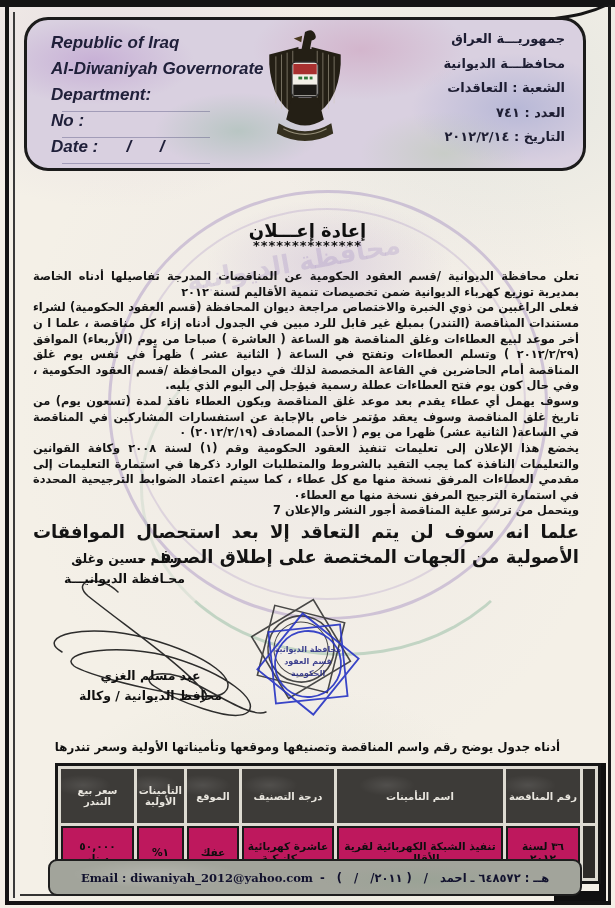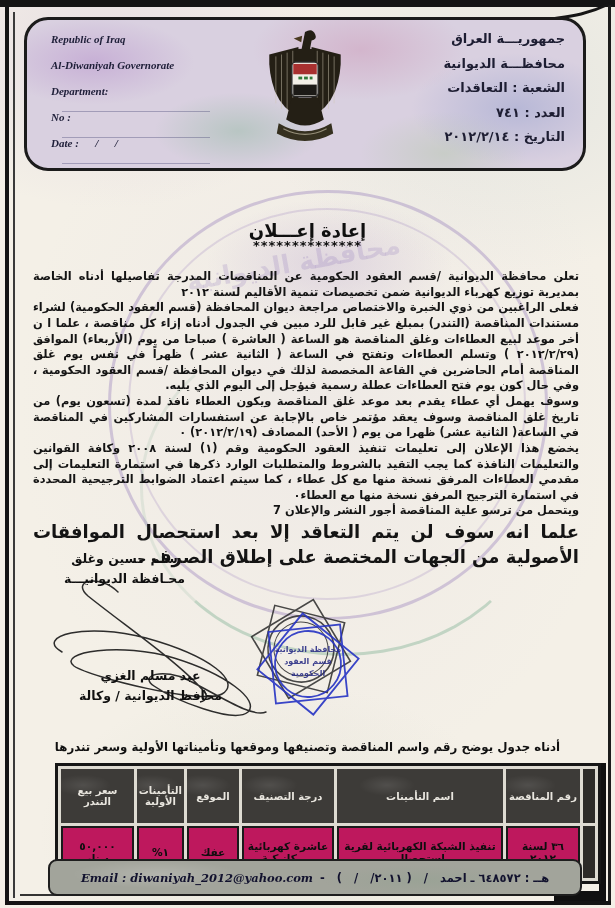--- a/index.html
+++ b/index.html
@@ -28,22 +28,22 @@
     position:absolute;left:24px;top:17px;width:556px;height:148px;
     border:3px solid #1b1b1b;border-radius:24px;
     background:
       radial-gradient(ellipse 140px 60px at 12% 28%, rgba(185,150,205,.55), transparent 72%),
       radial-gradient(ellipse 120px 55px at 38% 75%, rgba(145,185,160,.45), transparent 70%),
       radial-gradient(ellipse 150px 70px at 60% 20%, rgba(205,155,185,.5), transparent 72%),
       radial-gradient(ellipse 150px 80px at 88% 60%, rgba(150,160,205,.5), transparent 70%),
       radial-gradient(ellipse 120px 60px at 75% 90%, rgba(180,200,170,.45), transparent 70%),
       #d9d0e0;
   }
-  .lh-eng{position:absolute;left:24px;top:13px;font-family:Liberation Serif, serif;font-style:italic;
-    font-weight:bold;font-size:11px;color:#20203a;}
+  .lh-eng{position:absolute;left:24px;top:13px;font-family:Liberation Sans, sans-serif;font-style:italic;
+    font-weight:bold;font-size:17px;color:#20203a;}
   .lh-eng div{height:26px;white-space:pre;}
   .lh-eng .ruled{box-shadow:0 12px 0 -11px rgba(60,60,110,.35);width:170px;}
   .lh-ar{position:absolute;right:18px;top:11px;direction:rtl;text-align:right;
     font-size:13px;font-weight:bold;color:#1d1d32;}
   .lh-ar div{height:24.5px;white-space:pre;}
   .emblem{position:absolute;left:50%;top:7px;transform:translateX(-50%);}
   
   .wm-circle{position:absolute;left:108px;top:190px;width:434px;height:424px;
     border:3px solid rgba(125,95,175,.30);border-radius:50%;z-index:1;}
   .wm-circle2{position:absolute;left:128px;top:208px;width:394px;height:388px;
@@ -89,21 +89,21 @@
   
   .footer-bar{position:absolute;left:48px;right:33px;top:859px;height:33px;z-index:2;
     border:2.5px solid #1e1e1e;border-radius:9px;
     background:
       radial-gradient(ellipse 120px 20px at 20% 40%, rgba(255,255,255,.18), transparent 70%),
       radial-gradient(ellipse 140px 22px at 70% 60%, rgba(140,160,140,.35), transparent 70%),
       #a2a49b;
     display:flex;align-items:center;justify-content:center;direction:rtl;gap:7px;
     font-size:11.5px;font-weight:bold;color:#12122e;}
   .footer-bar .phone{white-space:pre;}
-  .footer-bar .email{direction:ltr;font-family:"DejaVu Serif",serif;font-style:italic;white-space:pre;}
+  .footer-bar .email{direction:ltr;font-family:"DejaVu Serif",serif;white-space:pre;}
 </style>
 </head>
 <body>
 
 <div class="page">
 
   <div class="frame-top"></div>
   <div class="frame-left-outer"></div>
   <div class="frame-left-inner"></div>
   <div class="frame-right"></div>
@@ -232,21 +232,21 @@
       <th>رقم المناقصة</th>
       <th>اسم التأمينات</th>
       <th>درجة التصنيف</th>
       <th>الموقع</th>
       <th>التأمينات الأولية</th>
       <th>سعر بيع التندر</th>
     </tr>
     <tr>
       <td class="strip"></td>
       <td>٣٦ لسنة ٢٠١٢</td>
-      <td>تنفيذ الشبكة الكهربائية لقرية استحصال</td>
+      <td>تنفيذ الشبكة الكهربائية لقرية الأقاليم</td>
       <td>عاشرة كهربائية وميكانيكية</td>
       <td>عفك</td>
       <td>١%</td>
       <td>٥٠,٠٠٠ دينار</td>
     </tr>
   </tbody>
     </table>
 
   <div class="footer-bar">
     <span class="phone">هــ : ٦٤٨٥٧٢ ـ احمد   /   ( ٢٠١١/   /   )   -</span>

